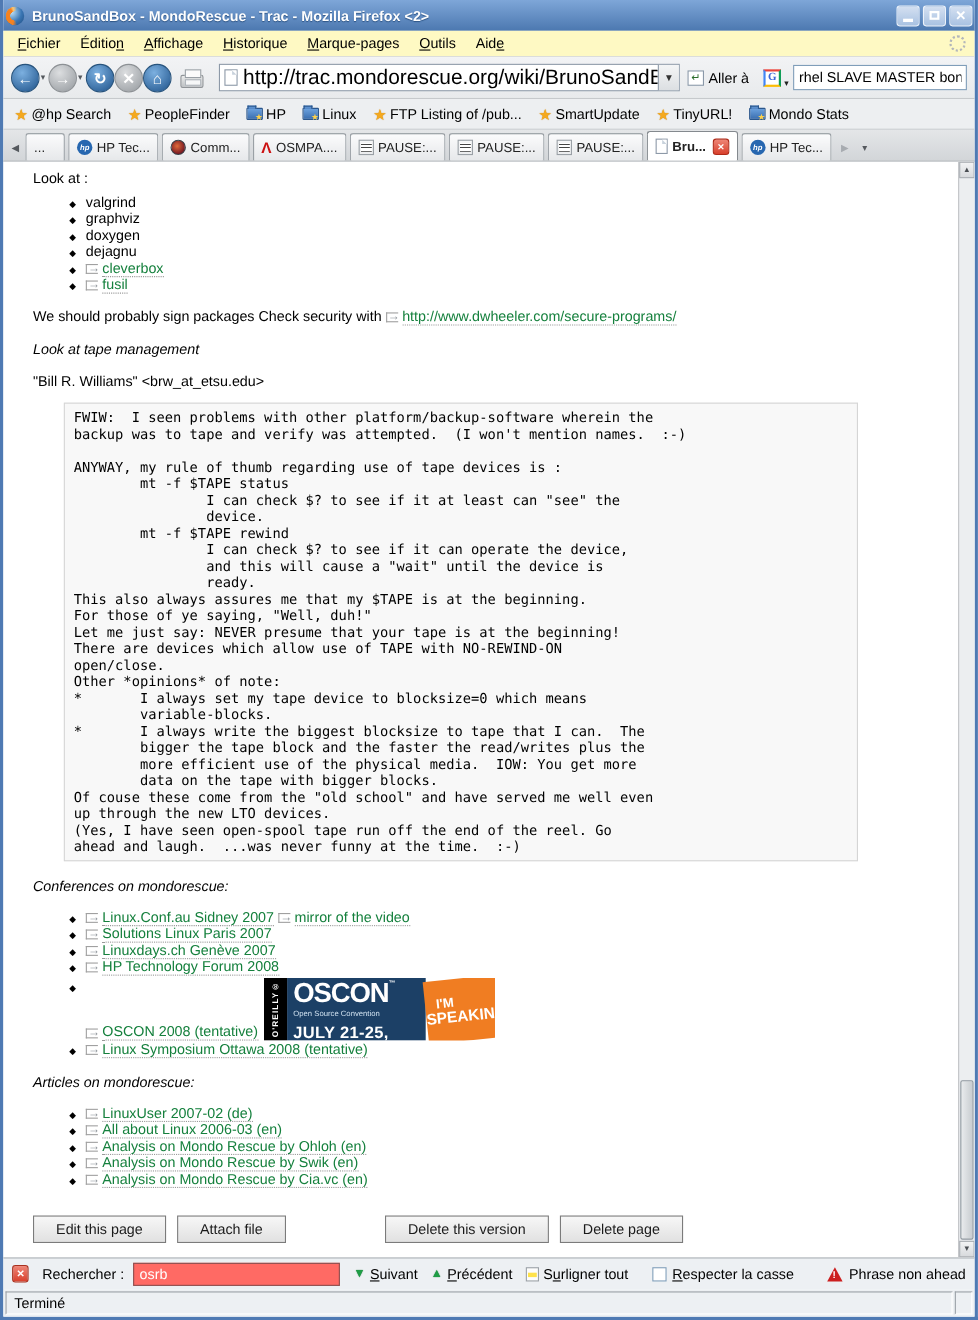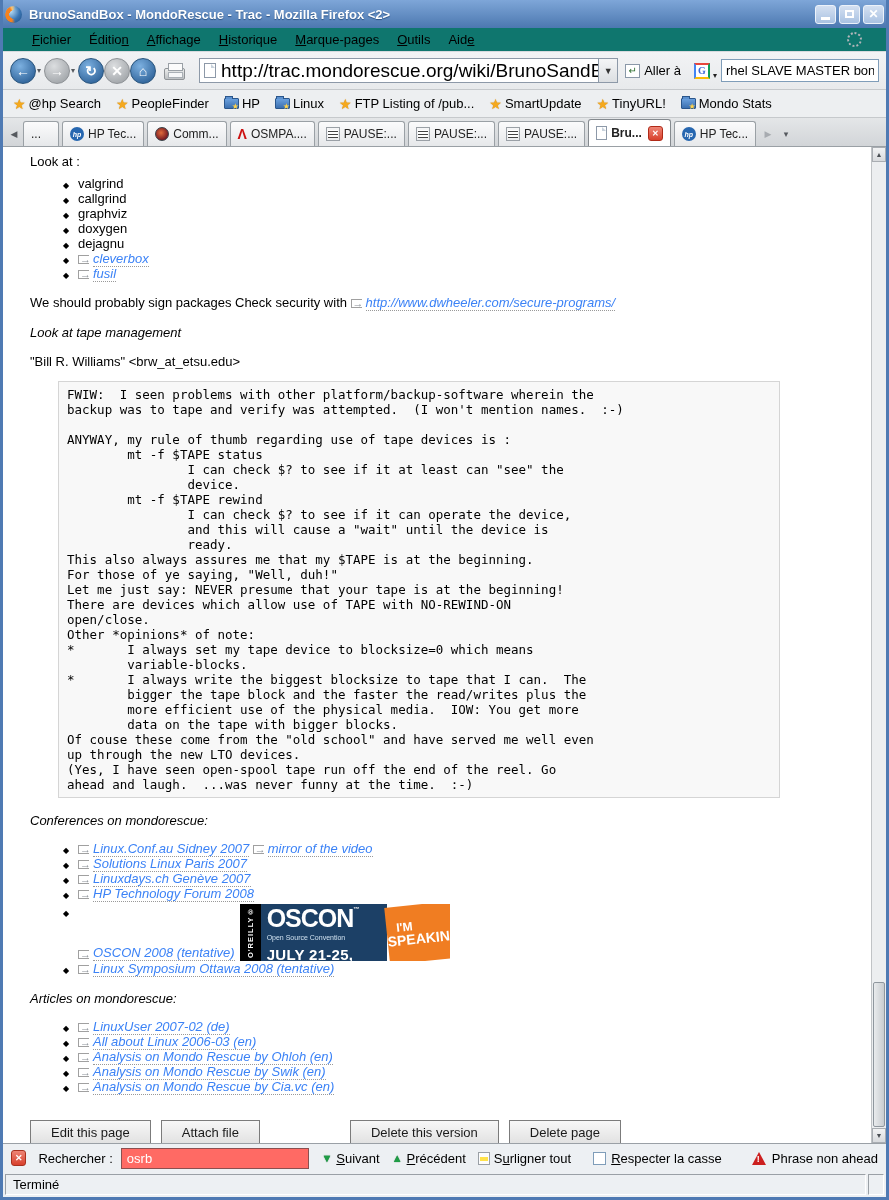--- a/index.html
+++ b/index.html
@@ -22,22 +22,22 @@
     background:conic-gradient(from 130deg, transparent 0 10%, #f58220 18% 55%, #ffc36b 60%, transparent 68%);
     -webkit-mask:radial-gradient(circle, transparent 34%, #000 36%); mask:radial-gradient(circle, transparent 34%, #000 36%); }
   .title-text { font-size:13px; font-weight:bold; text-shadow:0 1px 1px #2d5484; flex:1; white-space:nowrap; overflow:hidden; }
   .winbtn { width:21px; height:19px; background:linear-gradient(#d4e0f1,#a9c2e2); border:1px solid #ecf2fa;
     border-radius:3px; margin-left:3px; display:flex; align-items:center; justify-content:center; cursor:default; }
   .glyph-min { width:9px; height:3px; background:#fff; margin-top:9px; }
   .glyph-max { width:9px; height:8px; border:2px solid #fff; }
   .glyph-close { color:#fff; font-size:12px; font-weight:bold; line-height:1; }
 
   
-  .menubar { height:24px; flex:0 0 24px; background:#0f766e; display:flex; align-items:center;
-    padding:0 20px; border-bottom:1px solid #d7dade; }
+  .menubar { height:24px; flex:0 0 24px; background:#fef9c3; display:flex; align-items:center;
+    padding:0 4px; border-bottom:1px solid #d7dade; }
   .menu-item { font-size:13px; color:#000; padding:3px 9px; }
   .throbber { margin-left:auto; margin-right:4px; width:15px; height:15px; border-radius:50%; border:2px dotted #b3b6ba; }
 
   
   .navbar { height:38px; flex:0 0 38px; background:linear-gradient(#f2f3f5,#e8eaec);
     display:flex; align-items:center; padding:0 7px; border-bottom:1px solid #c6c9cc; }
   .navbtn { width:26px; height:26px; border-radius:50%; display:flex; align-items:center; justify-content:center;
     color:#fff; font-size:14px; font-weight:bold; }
   .navbtn.blue { background:radial-gradient(circle at 38% 30%, #7cb0e0, #35699f 75%); border:1px solid #28547d; }
   .navbtn.grey { background:radial-gradient(circle at 38% 30%, #dcdee0, #a6aaae 75%); border:1px solid #8d9195; }
@@ -101,21 +101,21 @@
     display:flex; align-items:center; justify-content:center; margin-left:2px; }
 
   
   .content { flex:1 1 auto; background:#fff; position:relative; overflow:hidden; }
   .page-body { position:absolute; inset:0 15px 0 0; overflow:hidden; padding:5px 45px 0 27px;
     font-size:13px; color:#000; }
   .h-plain { margin:2px 0 7px; }
   ul.wlist { list-style:none; margin:0 0 14px 37px; }
   ul.wlist li { line-height:15px; position:relative; padding-left:11px; }
   ul.wlist li::before { content:"◆"; position:absolute; left:-4px; top:2px; font-size:8px; color:#000; }
-  a.red { color:#3b82f6; text-decoration:none; border-bottom:1px dotted #999; cursor:pointer;font-style:italic; }
+  a.red { color:#15803d; text-decoration:none; border-bottom:1px dotted #999; cursor:pointer; }
   .ext-icon { display:inline-block; width:11px; height:9px; border-left:1px solid #a0a0a0;
     border-top:1px solid #a0a0a0; border-bottom:1px solid #a0a0a0; position:relative; margin:0 4px 0 0; vertical-align:-1px; }
   .ext-icon::after { content:"→"; position:absolute; left:1px; top:-4px; font-size:11px; color:#8a9096; line-height:1.4; }
   .para { margin:14px 0 13px; }
   .ihead { font-style:italic; margin:15px 0 13px; }
   .author { margin:14px 0 12px; }
   blockquote.q { margin:4px 46px 13px 28px; }
   pre.mono { font-family:"DejaVu Sans Mono", monospace; font-size:12.5px; line-height:15px;
     background:#f8f8f8; border:1px solid #d5d5d5; padding:5px 8px; white-space:pre; overflow:hidden; }
   li.banner-li { height:57px; display:flex; align-items:flex-end; margin-top:3px; }
@@ -315,21 +315,20 @@
   <span class="tab-scroll disabled">▶</span>
   <span class="tab-scroll">▾</span>
 </div>
 
 <div class="content">
   <div class="page-body">
 
     <div class="h-plain">Look at :</div>
     <ul class="wlist">
       <li>valgrind</li>
-      <li>callgrind</li>
       <li>graphviz</li>
       <li>doxygen</li>
       <li>dejagnu</li>
       <li><span class="ext-icon"></span><a class="red">cleverbox</a></li>
       <li><span class="ext-icon"></span><a class="red">fusil</a></li>
     </ul>
 
     <div class="para">
       <span>We should probably sign packages Check security with</span>
       <span class="ext-icon"></span><a class="red">http://www.dwheeler.com/secure-programs/</a>

